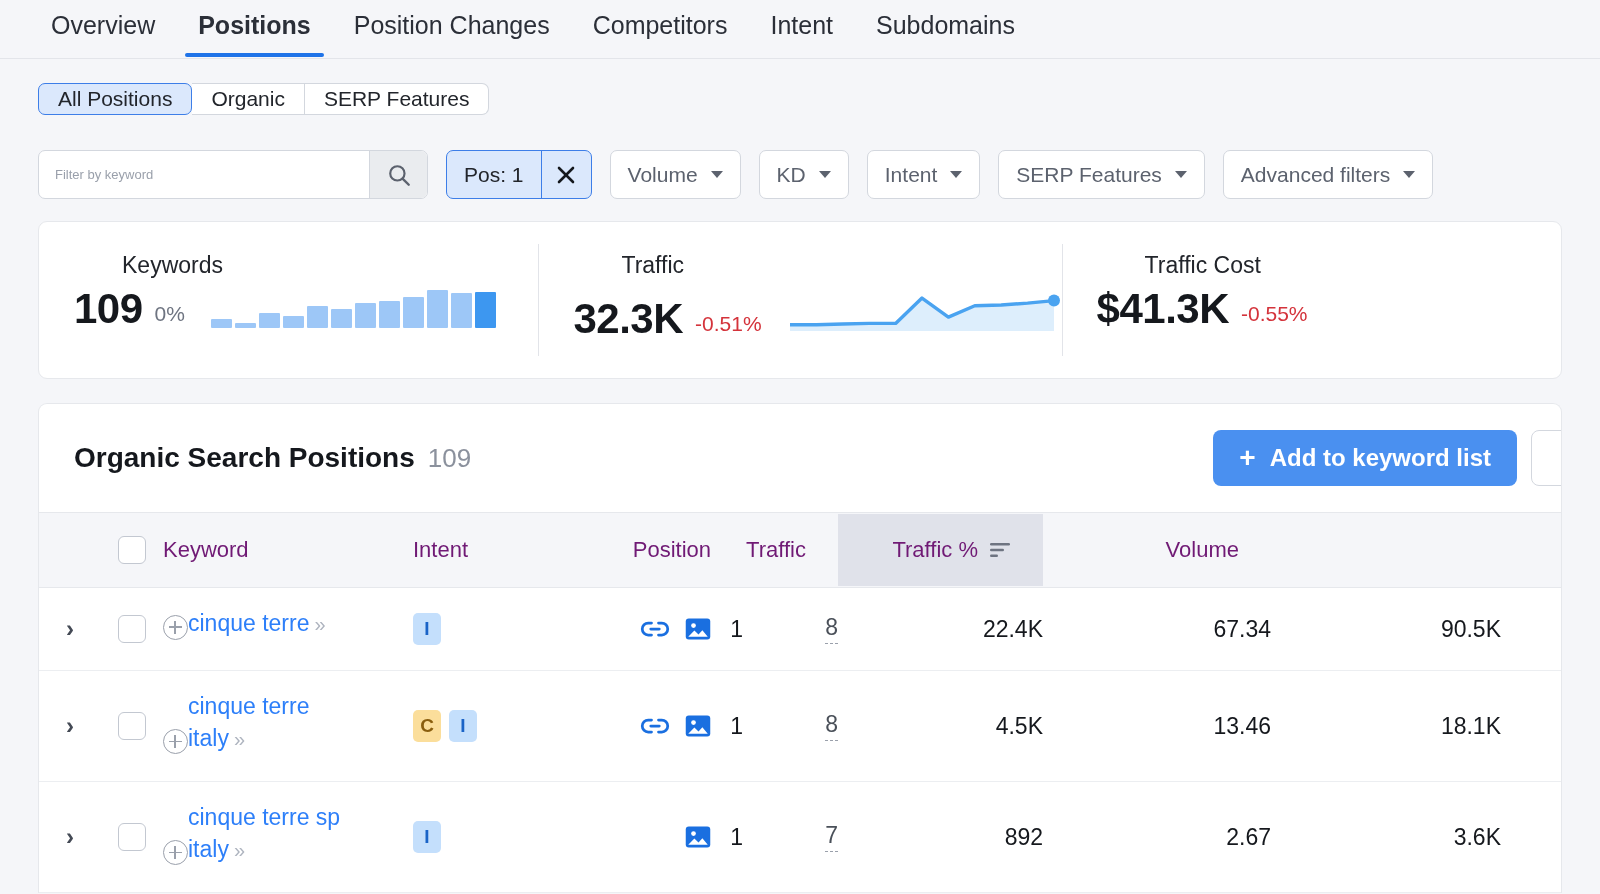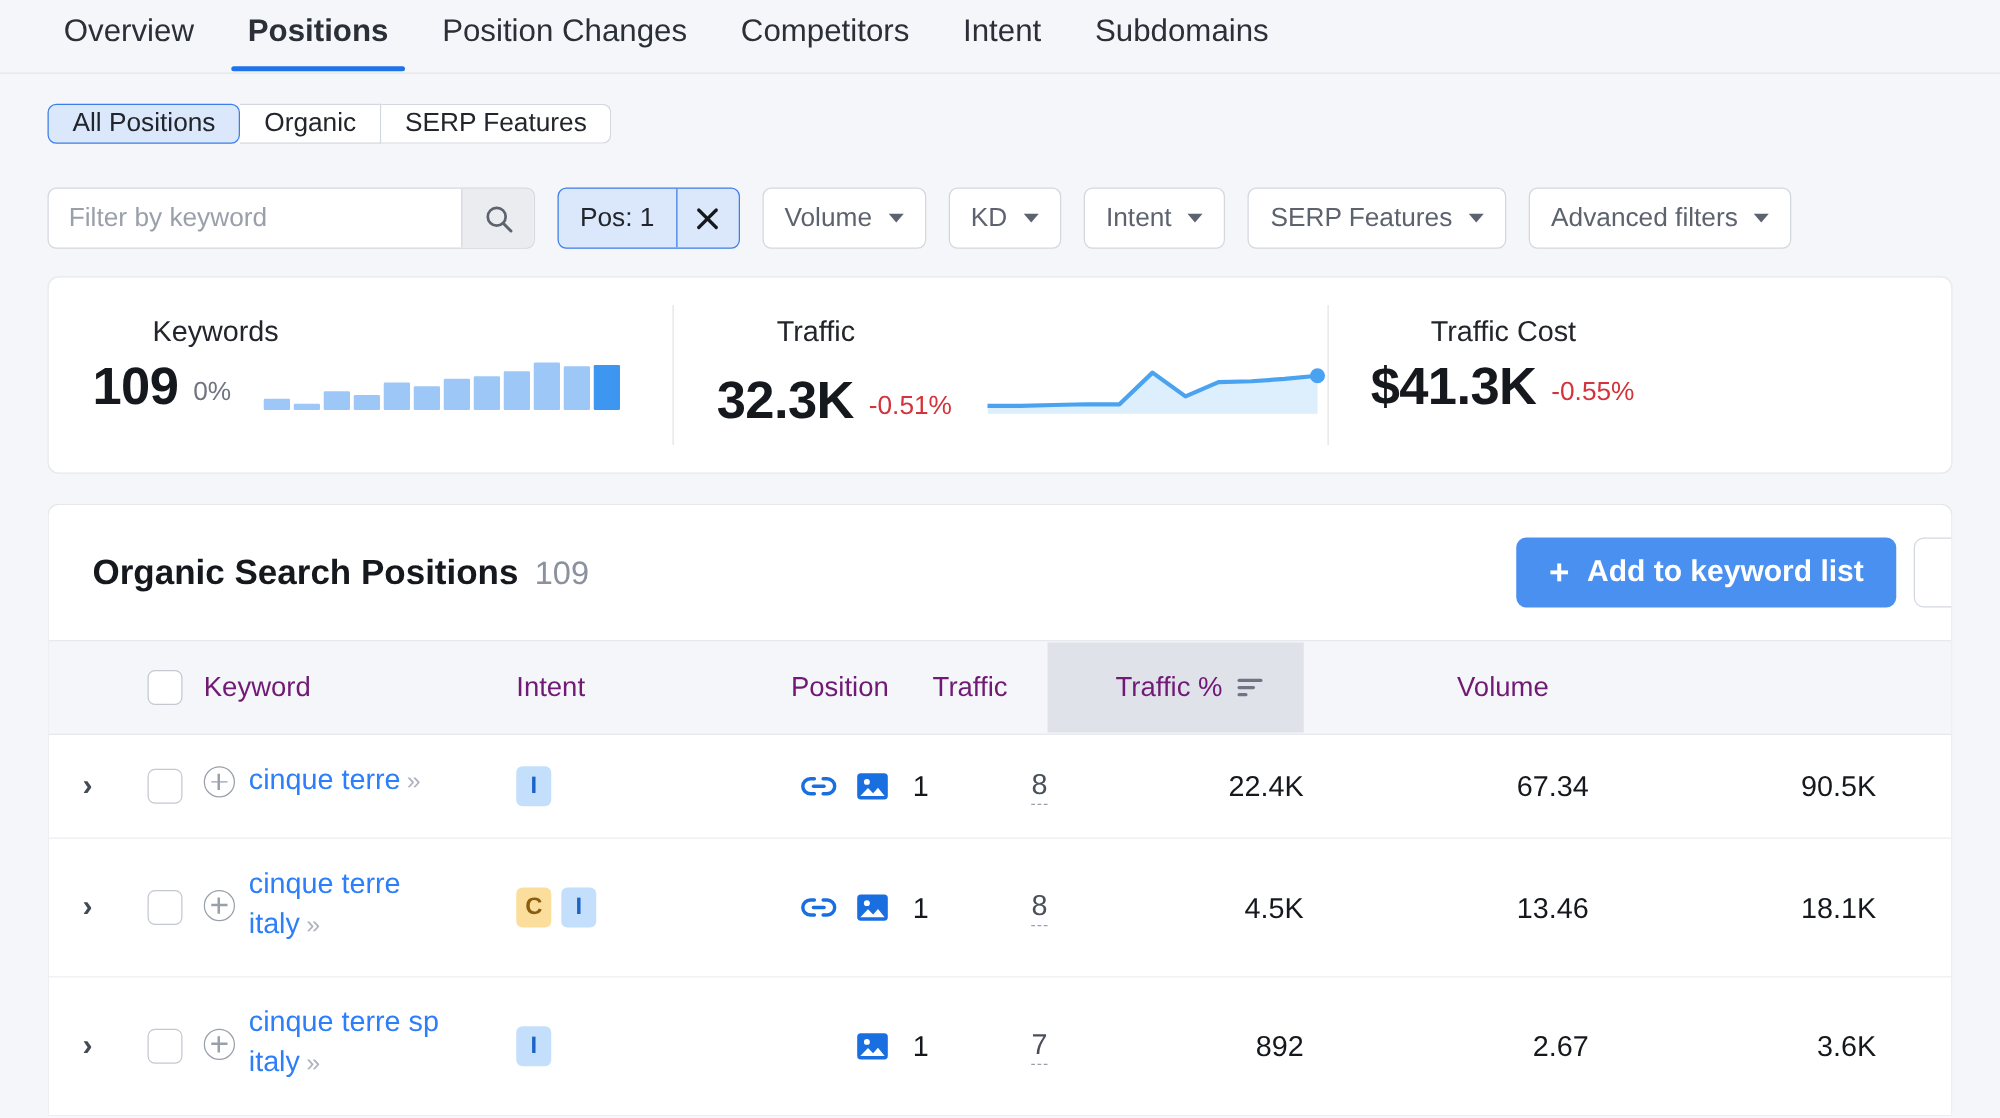--- a/index.html
+++ b/index.html
@@ -85,21 +85,21 @@
     display: flex;
     width: 390px; height: 49px;
     border: 1px solid #d3d7de;
     border-radius: 7px;
     overflow: hidden;
     background: #fff;
   }
   .search-input {
     flex: 1;
     border: none; outline: none;
-    font-size: 21px;
+    font-size: 13px;
     padding: 0 16px;
     color: #22252b;
     background: transparent;
     font-family: "Liberation Sans", sans-serif;
   }
   .search-input::placeholder { color: #9aa0ab; }
   .search-btn {
     width: 58px;
     background: #eaecef;
     border-left: 1px solid #d3d7de;
@@ -310,21 +310,21 @@
     justify-content: center;
     font-weight: bold;
   }
   .cb {
     width: 28px; height: 28px;
     border: 1px solid #c3c8d1;
     border-radius: 6px;
     background: #fff;
     cursor: pointer;
   }
-  .kw-wrap { display: flex; align-items: center; gap: 11px; }
+  .kw-wrap { display: flex; align-items: flex-end; }
   .plus-circle {
     width: 25px; height: 25px;
     border-radius: 50%;
     border: 1.6px solid #9aa0ab;
     position: relative;
     flex: 0 0 auto;
     margin-top: 4px;
     cursor: pointer;
   }
   .plus-circle::before, .plus-circle::after {

